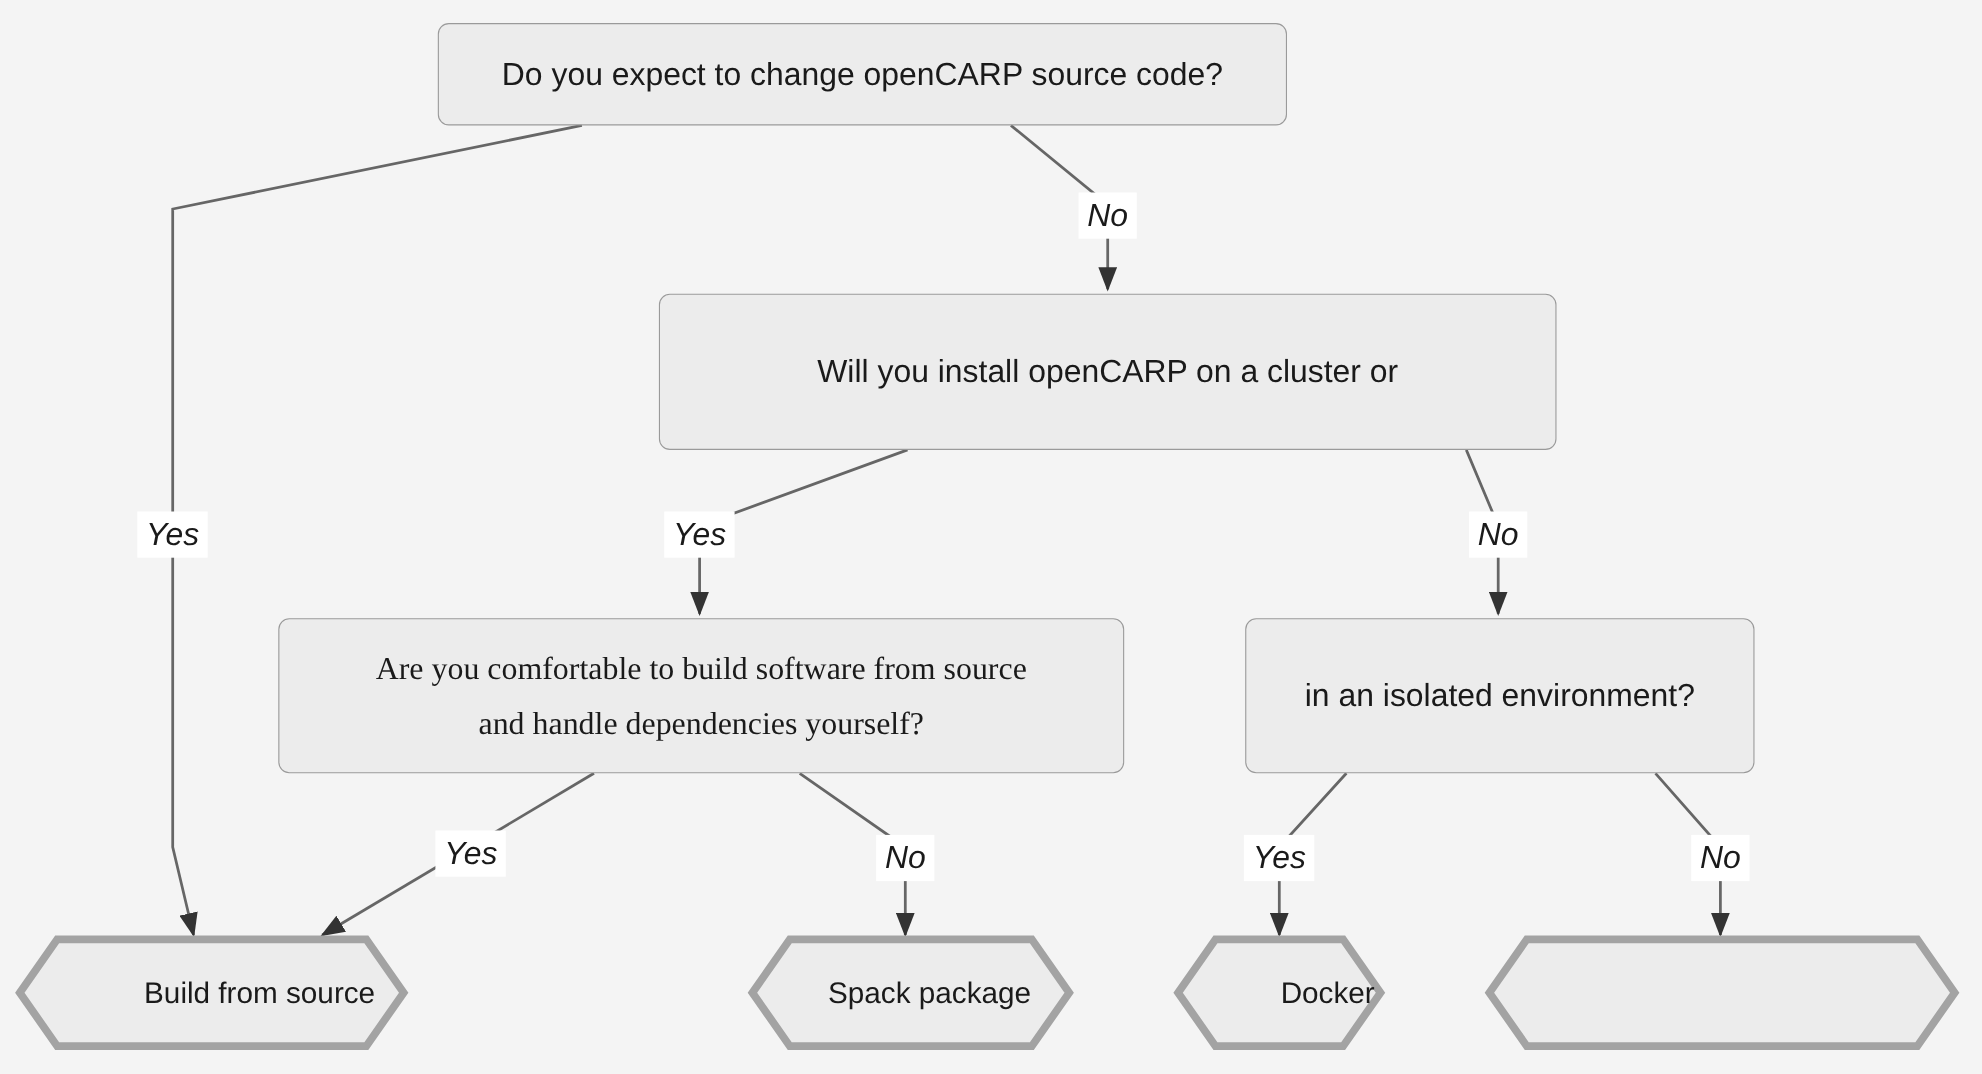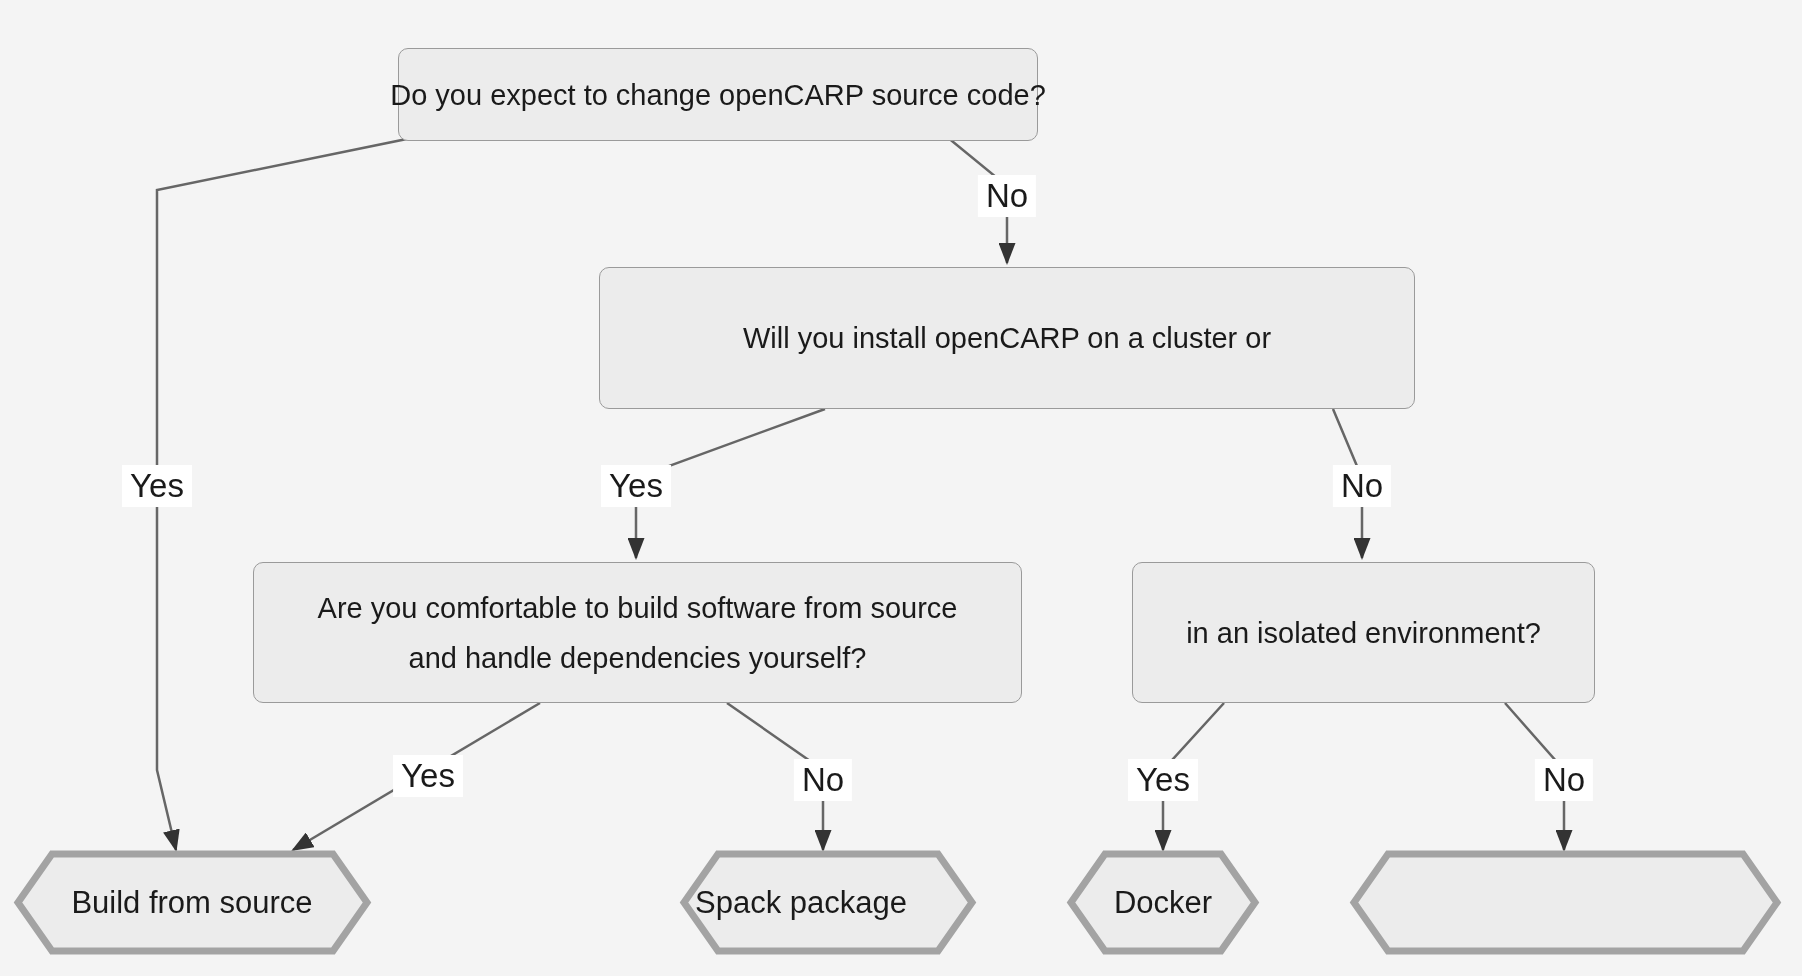--- a/index.html
+++ b/index.html
@@ -52,33 +52,35 @@
     justify-content: center;
     text-align: center;
     font-size: 29px;
     line-height: 50px;
     color: var(--text);
   }
   .qline { display: block; white-space: nowrap; }
   .hex-label {
     position: absolute;
     transform: translate(-50%, -50%);
-    font-size: 31px;
+    font-size: 27px;
     white-space: nowrap;
     color: var(--text);
+    margin-left: 44px;
   }
   .edge-label {
     position: absolute;
     transform: translate(-50%, -50%);
     background: var(--label_bg);
     padding: 3px 8px;
-    font-size: 33px;
+    font-size: 29px;
     line-height: 36px;
     color: var(--text);
     white-space: nowrap;
+    font-style: italic;
   }
 </style>
 </head>
 <body>
 
 <div class="canvas">
 
   <svg class="edges-layer" viewBox="0 0 1802 976" xmlns="http://www.w3.org/2000/svg">
     <defs>
       <marker id="arrowhead" markerUnits="userSpaceOnUse" markerWidth="22" markerHeight="17" refX="20" refY="8.5" orient="auto">
@@ -94,29 +96,29 @@
     <path class="edge" d="M727,703 L823,770 L823,850" marker-end="url(#arrowhead)"></path>
     <path class="edge" d="M1224,703 L1163,770 L1163,850" marker-end="url(#arrowhead)"></path>
     <path class="edge" d="M1505,703 L1564,770 L1564,850" marker-end="url(#arrowhead)"></path>
 
     <polygon class="hex" points="18,902.5 52,854 333,854 367,902.5 333,951 52,951"></polygon>
     <polygon class="hex" points="684,902.5 718,854 938,854 972,902.5 938,951 718,951"></polygon>
     <polygon class="hex" points="1071,902.5 1105,854 1221,854 1255,902.5 1221,951 1105,951"></polygon>
     <polygon class="hex" points="1354,902.5 1388,854 1743,854 1777,902.5 1743,951 1388,951"></polygon>
   </svg>
 
-  <div class="question-box" style="left:398px; top:21px; width:640px; height:93px;margin-top:27px;">
+  <div class="question-box" style="left:398px; top:21px; width:772px; height:93px;">
     <span class="qline">Do you expect to change openCARP source code?</span>
   </div>
 
   <div class="question-box" style="left:599px; top:267px; width:816px; height:142px;">
     <span class="qline">Will you install openCARP on a cluster or</span>
   </div>
 
-  <div class="question-box" style="left:253px; top:562px; width:769px; height:141px;">
+  <div class="question-box" style="left:253px; top:562px; width:769px; height:141px;font-family:Liberation Serif, serif;">
     <span class="qline">Are you comfortable to build software from source</span>
     <span class="qline">and handle dependencies yourself?</span>
   </div>
 
   <div class="question-box" style="left:1132px; top:562px; width:463px; height:141px;">
     <span class="qline">in an isolated environment?</span>
   </div>
 
   <div class="hex-label" style="left:192px; top:903px;">Build from source</div>
   <div class="hex-label" style="left:801px; top:903px;">Spack package</div>

